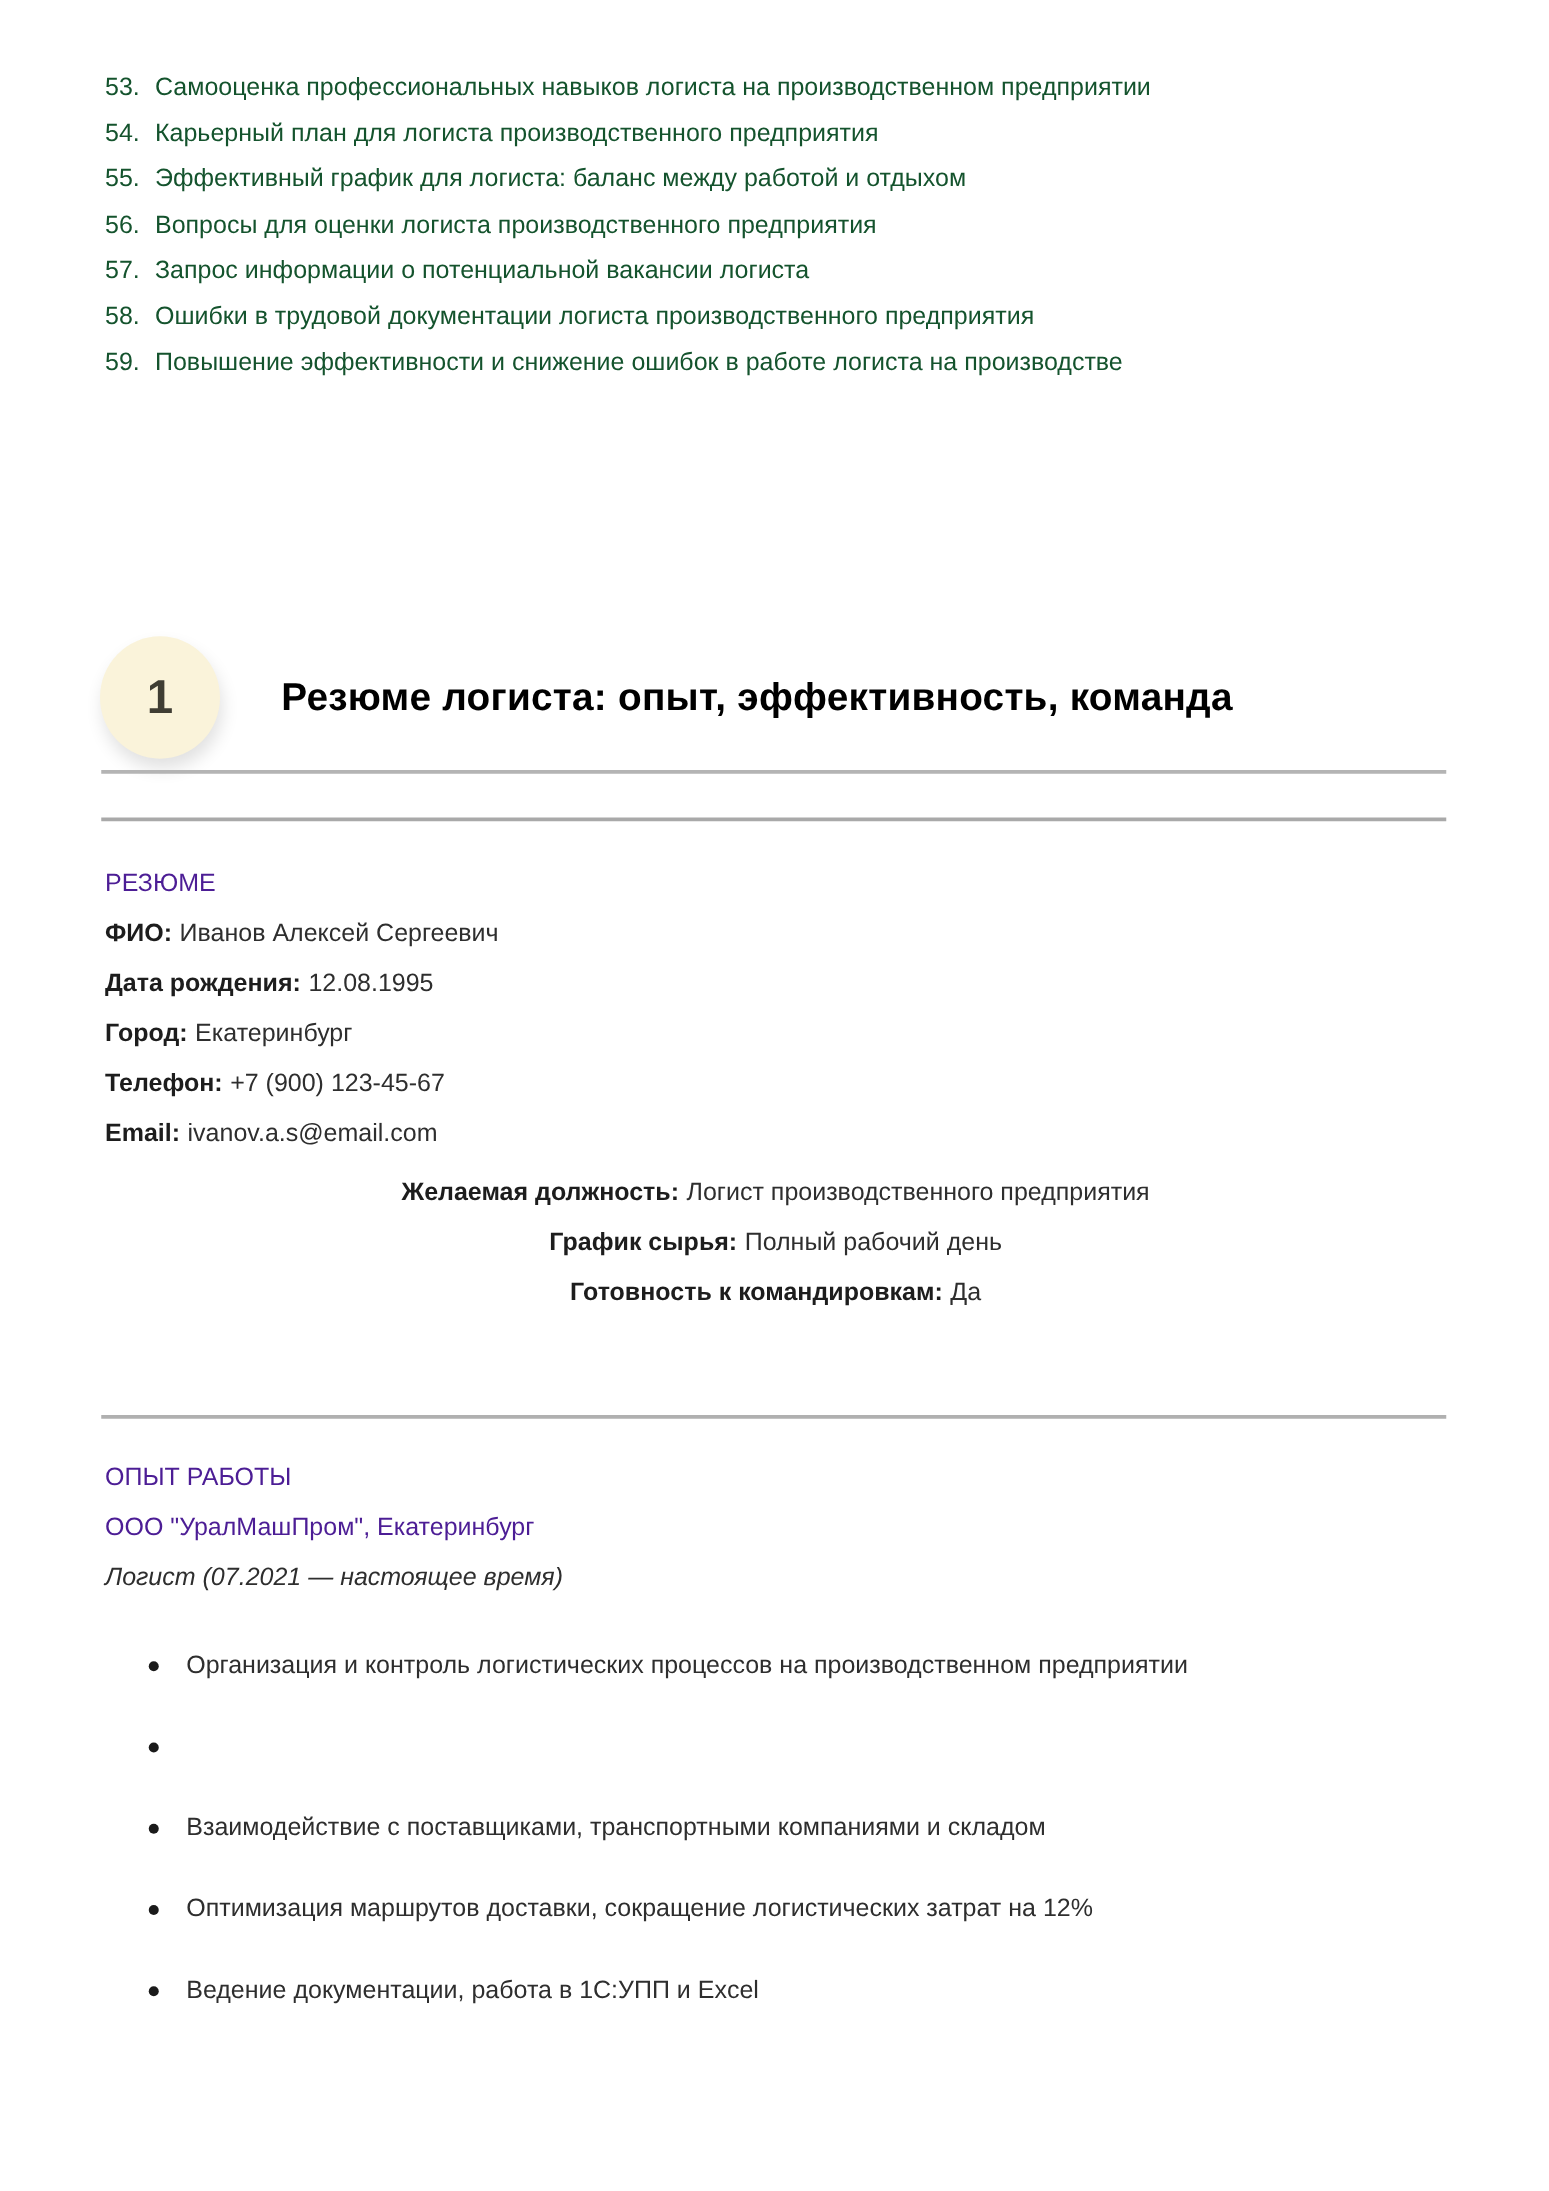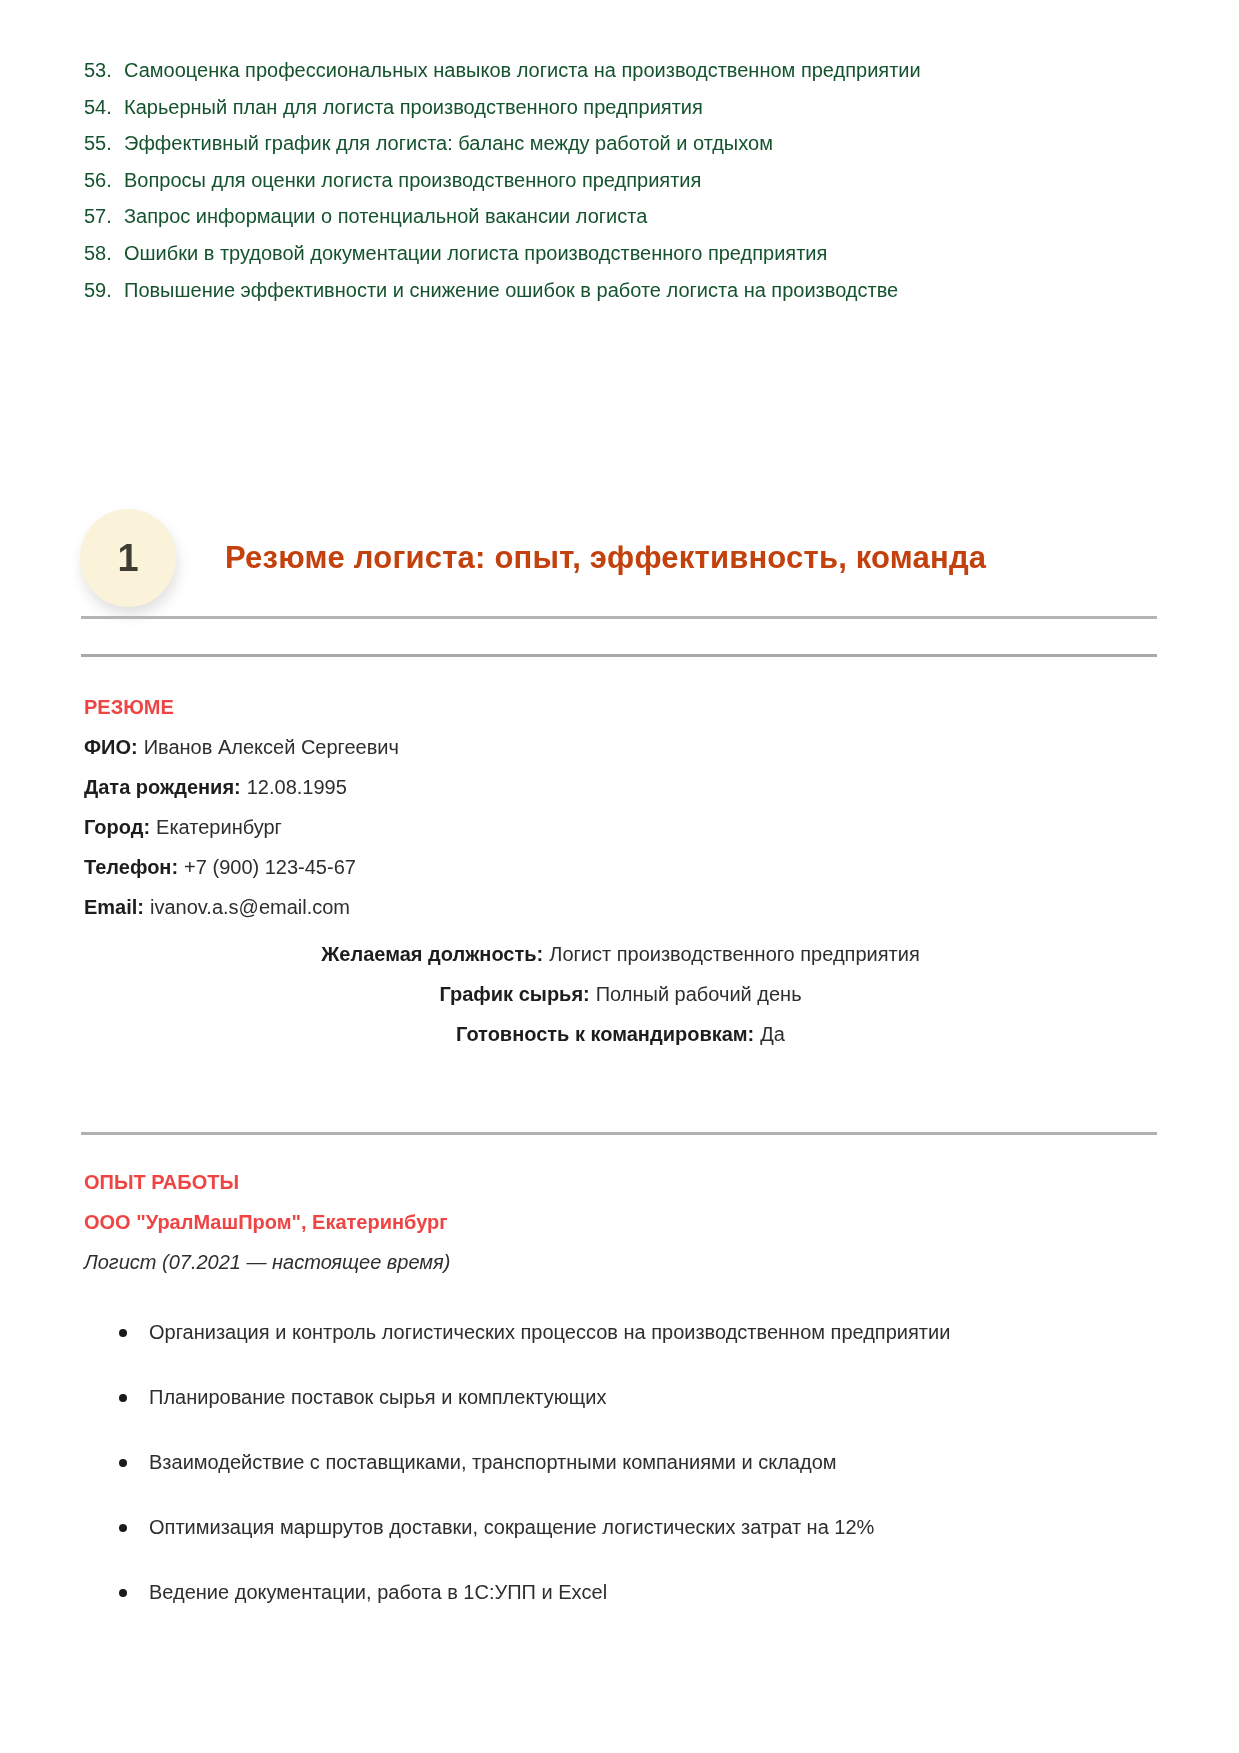--- a/index.html
+++ b/index.html
@@ -63,21 +63,21 @@
   }
   .badge span {
     font-size: 38px;
     font-weight: bold;
     color: #3f3d33;
   }
   .sec-title {
     margin: 0 4px 0 49px;
     font-size: 31px;
     font-weight: bold;
-    color: #c2410c;
+    color: #000000;
     white-space: nowrap;
     letter-spacing: 0.2px;
   }
 
   
   .hr {
     position: absolute;
     left: 81px;
     width: 1076px;
   }
@@ -97,22 +97,22 @@
     line-height: 40px;
     font-size: 20px;
     color: #2e2e2e;
     white-space: nowrap;
   }
   .block .line strong {
     color: #1d1d1d;
     margin-right: 6px;
   }
   .block .line .head {
-    font-weight: bold;
-    color: #ef4444;
+    font-weight: normal;
+    color: #4c1d95;
   }
   #resume-head   { top: 687px; }
   #resume-detail { top: 934px; text-align: center; }
   #experience    { top: 1162px; }
   #experience .position {
     font-style: italic;
   }
 
   
   .bullets {
@@ -204,21 +204,20 @@
     <p class="line position">Логист (07.2021 — настоящее время)</p>
   </div>
 
   <ul class="bullets">
     <li>
         <span class="dot"></span>
         <span>Организация и контроль логистических процессов на производственном предприятии</span>
       </li>
     <li>
         <span class="dot"></span>
-        <span>Планирование поставок сырья и комплектующих</span>
       </li>
     <li>
         <span class="dot"></span>
         <span>Взаимодействие с поставщиками, транспортными компаниями и складом</span>
       </li>
     <li>
         <span class="dot"></span>
         <span>Оптимизация маршрутов доставки, сокращение логистических затрат на 12%</span>
       </li>
     <li>

